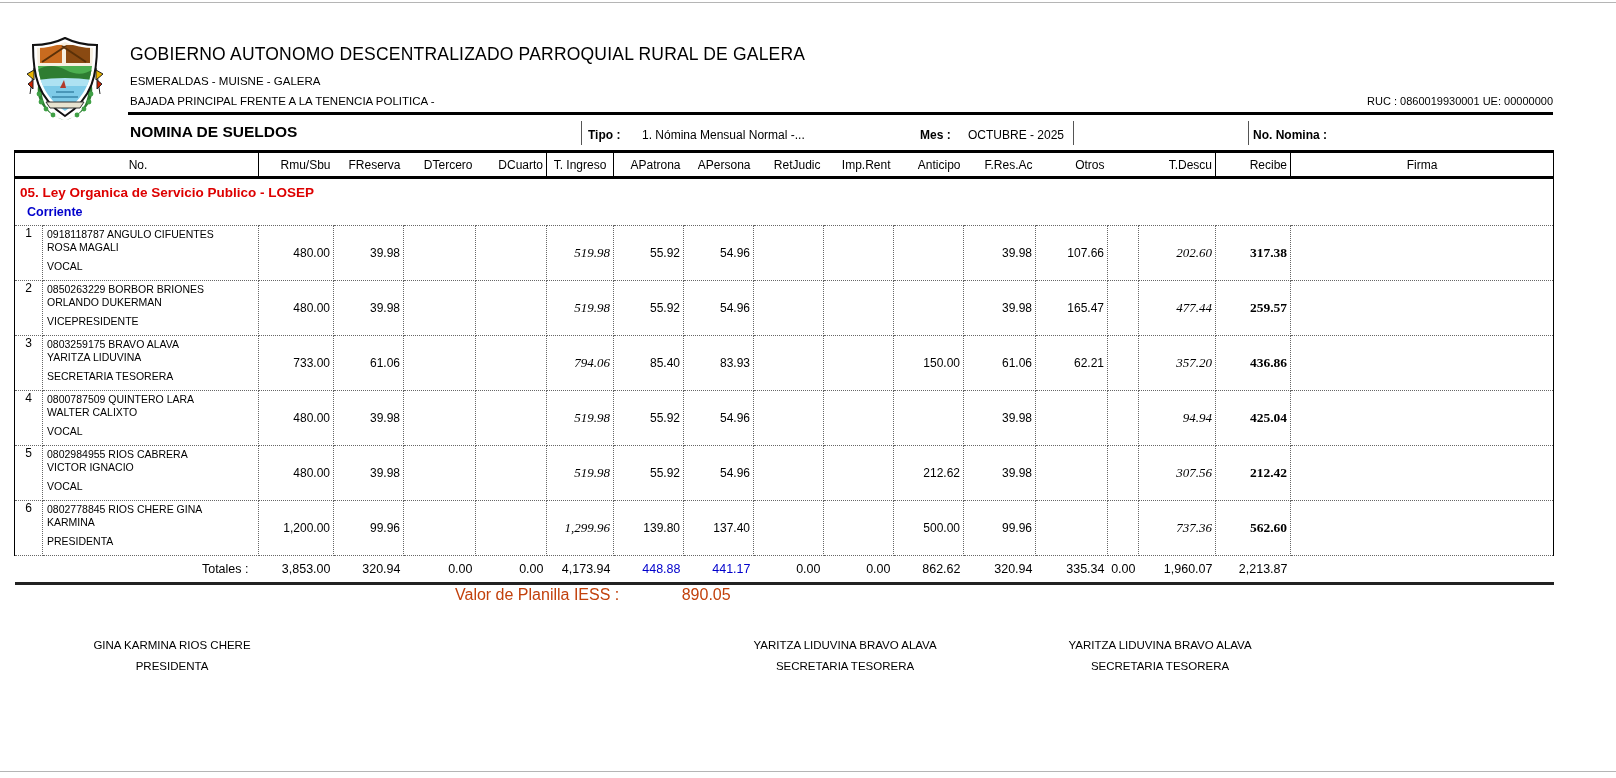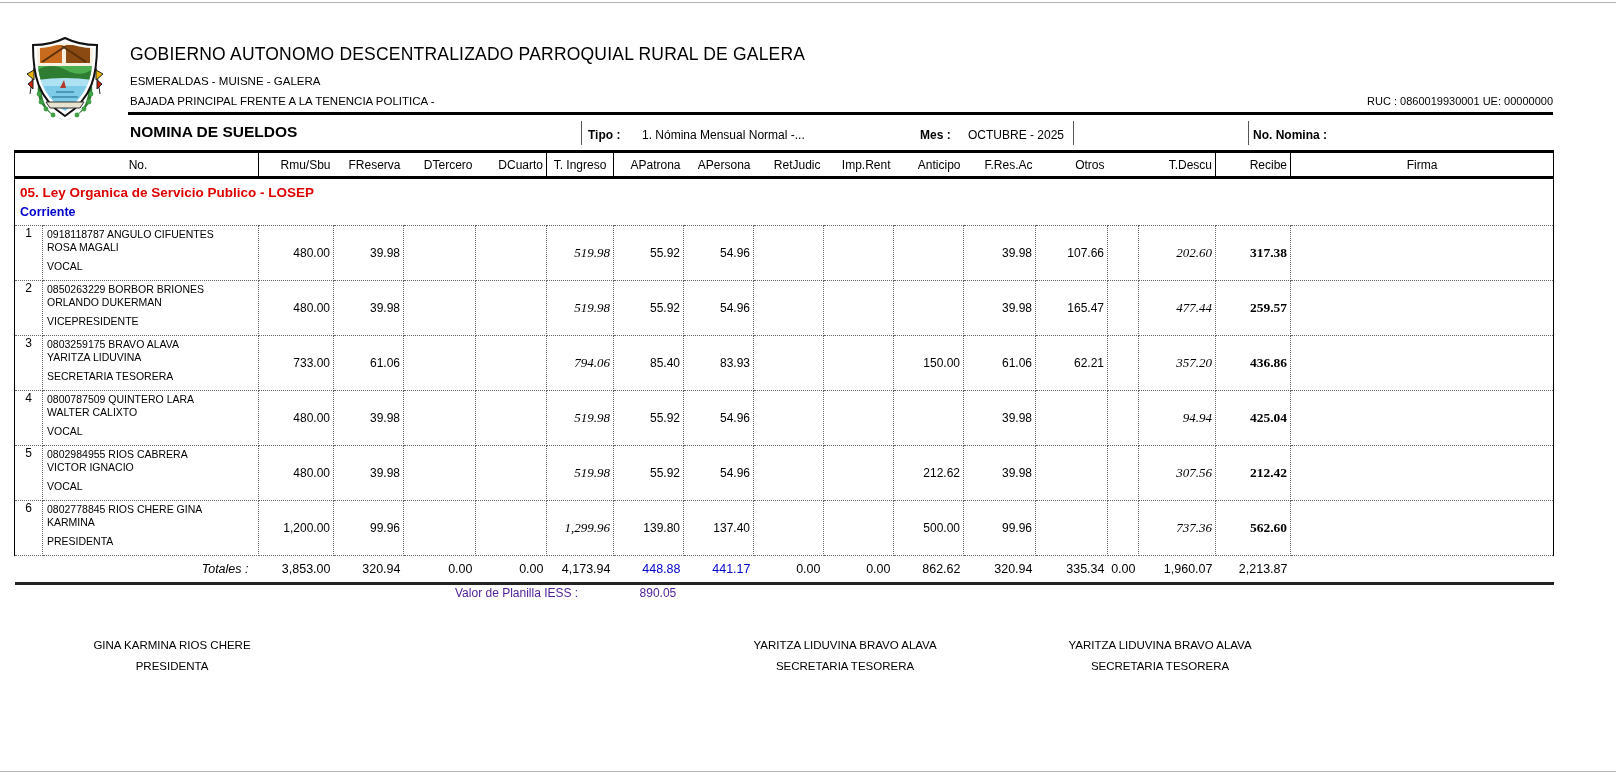--- a/index.html
+++ b/index.html
@@ -32,41 +32,41 @@
   thead th.h-no{text-align:center;padding-left:6px;border-left:1px solid #000;margin-left:28px;}
   thead th.h-rmu{border-left:1px solid #000;}
   thead th.h-tingreso{border-left:1px solid #000;border-right:1px solid #000;text-align:center;}
   thead th.h-otros{text-align:right;margin-top:8px;}
   thead th.h-recibe{border-left:1px solid #000;border-right:1px solid #000;text-align:right;}
   thead th.h-firma{border-right:1px solid #000;text-align:center;}
 
   tr.section-row td{border-left:1px solid #000;border-right:1px solid #000;
      color:#dd0000;font-weight:bold;font-size:13.5px;height:26px;padding-left:5px;vertical-align:middle;}
   tr.subsection-row td{border-left:1px solid #000;border-right:1px solid #000;
-     color:#0000cc;font-weight:bold;font-size:12.5px;height:20px;padding-left:5px;vertical-align:top;}
+     color:#0000cc;font-weight:bold;font-size:12.5px;height:20px;padding-left:12px;vertical-align:top;}
 
   tr.emp-row{height:55px;}
   tr.emp-row td{border:1px dotted #666;text-align:right;vertical-align:middle;white-space:nowrap;}
   tr.emp-row td:first-child{border-left:1px solid #000;}
   tr.emp-row td:last-child{border-right:1px solid #000;}
   td.num{text-align:center !important;vertical-align:top !important;padding-top:4px;font-size:12px;}
   td.name-cell{text-align:left !important;vertical-align:top !important;padding:2px 4px !important;white-space:normal !important;}
   .name-text{width:175px;font-size:10.5px;line-height:1.2;}
   .role-text{font-size:10.5px;margin-top:7px;}
   tr.emp-row td.c-tingreso,tr.emp-row td.c-tdescu{
      font-family:"Liberation Serif",serif;font-style:italic;font-size:13px;}
   tr.emp-row td.c-recibe{font-family:"Liberation Serif",serif;font-weight:bold;font-size:13.5px;}
 
   tr.totals-row td{border:none;border-bottom:3px solid #222;height:26px;
      text-align:right;vertical-align:middle;font-size:12.5px;white-space:nowrap;}
-  tr.totals-row td.totals-label{font-size:12.5px;padding-right:10px;font-style:italic;}
+  tr.totals-row td.totals-label{font-size:12.5px;padding-right:10px;}
   tr.totals-row td.c-apatrona,tr.totals-row td.c-apersona{color:#0000cc;}
 
   
-  .iess-row{position:absolute;left:455px;top:586px;font-size:12px;color:#4c1d95;}
+  .iess-row{position:absolute;left:455px;top:586px;font-size:16px;color:#c2410c;}
   .iess-row .iess-value{display:inline-block;margin-left:58px;}
 
   .signatures{position:absolute;left:0;top:639px;width:1616px;height:60px;}
   .sig-block{position:absolute;text-align:center;width:300px;}
   .sig-name{font-size:11.5px;}
   .sig-role{font-size:11.5px;margin-top:9px;}
   .sig-0{left:22px;} .sig-1{left:367px;} .sig-2{left:695px;} .sig-3{left:1010px;}
 </style>
 </head>
 <body>

